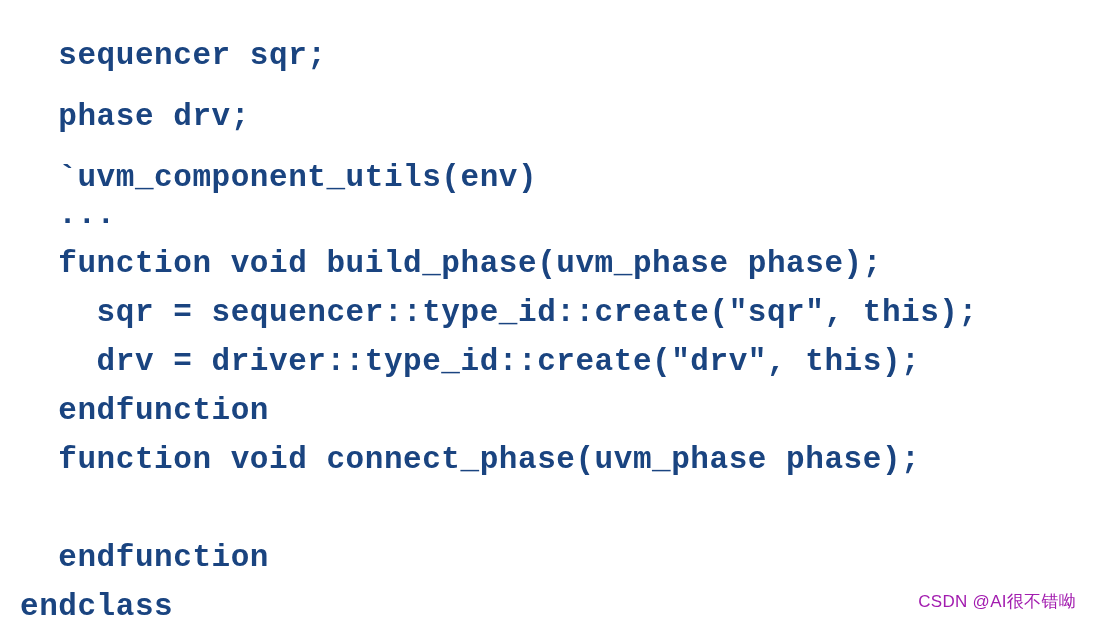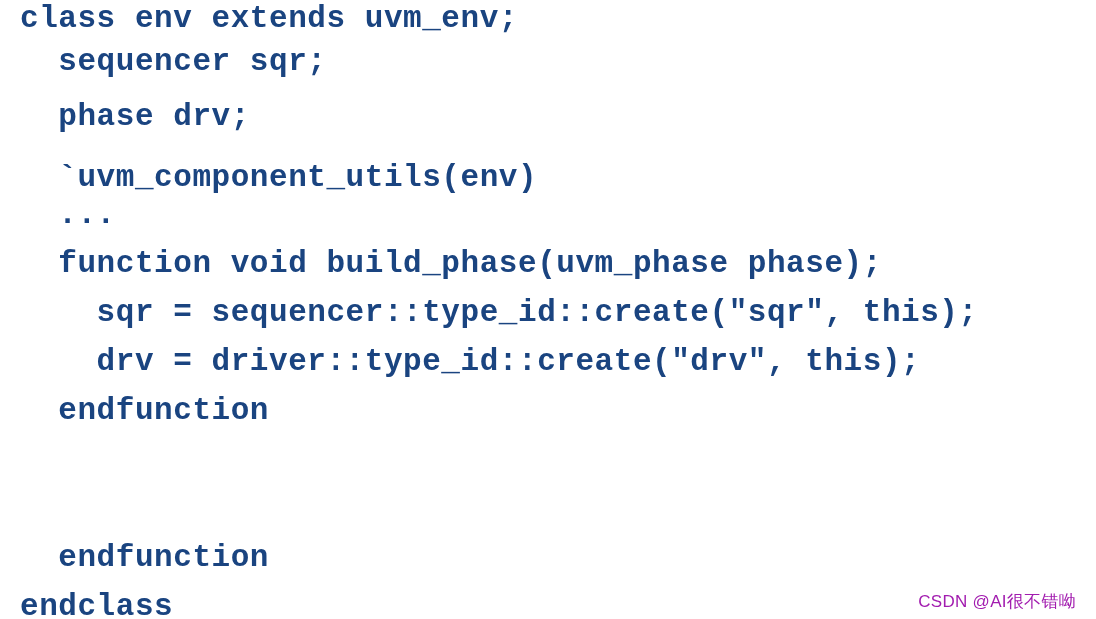--- a/index.html
+++ b/index.html
@@ -30,21 +30,21 @@
     font-family: "Liberation Mono", "DejaVu Sans Mono", monospace;
     font-weight: bold;
     font-size: 31px;
     line-height: 36px;
     letter-spacing: 0.55px;
     color: #1a4480;
     white-space: pre;
     -webkit-font-smoothing: antialiased;
   }
   .ln-0  { top:   1px; }
-  .ln-1  { top:  44px; }
+  .ln-1  { top:  38px; }
   .ln-2  { top:  99px; }
   .ln-3  { top: 160px; }
   .ln-4  { top: 197px; }
   .ln-5  { top: 246px; }
   .ln-6  { top: 295px; }
   .ln-7  { top: 344px; }
   .ln-8  { top: 393px; }
   .ln-9  { top: 442px; }
   .ln-10 { top: 491px; }
   .ln-11 { top: 540px; }
@@ -61,28 +61,28 @@
     white-space: nowrap;
     letter-spacing: 0.3px;
   }
 </style>
 </head>
 <body>
 
 <div id="page">
 
   <div id="code-block">
-    <div class="code-line ln-0">class env extends uvm_env;</div>
     <div class="code-line ln-1">  sequencer sqr;</div>
     <div class="code-line ln-2">  phase drv;</div>
     <div class="code-line ln-3">  `uvm_component_utils(env)</div>
     <div class="code-line ln-4">  ...</div>
     <div class="code-line ln-5">  function void build_phase(uvm_phase phase);</div>
     <div class="code-line ln-6">    sqr = sequencer::type_id::create("sqr", this);</div>
     <div class="code-line ln-7">    drv = driver::type_id::create("drv", this);</div>
     <div class="code-line ln-8">  endfunction</div>
+    <div class="code-line ln-9">  function void connect_phase(uvm_phase phase);</div>
     <div class="code-line ln-11">  endfunction</div>
     <div class="code-line ln-12">endclass</div>
   </div>
 
   <div id="watermark">CSDN @AI很不错呦</div>
 
 </div>
 
 </body></html>

